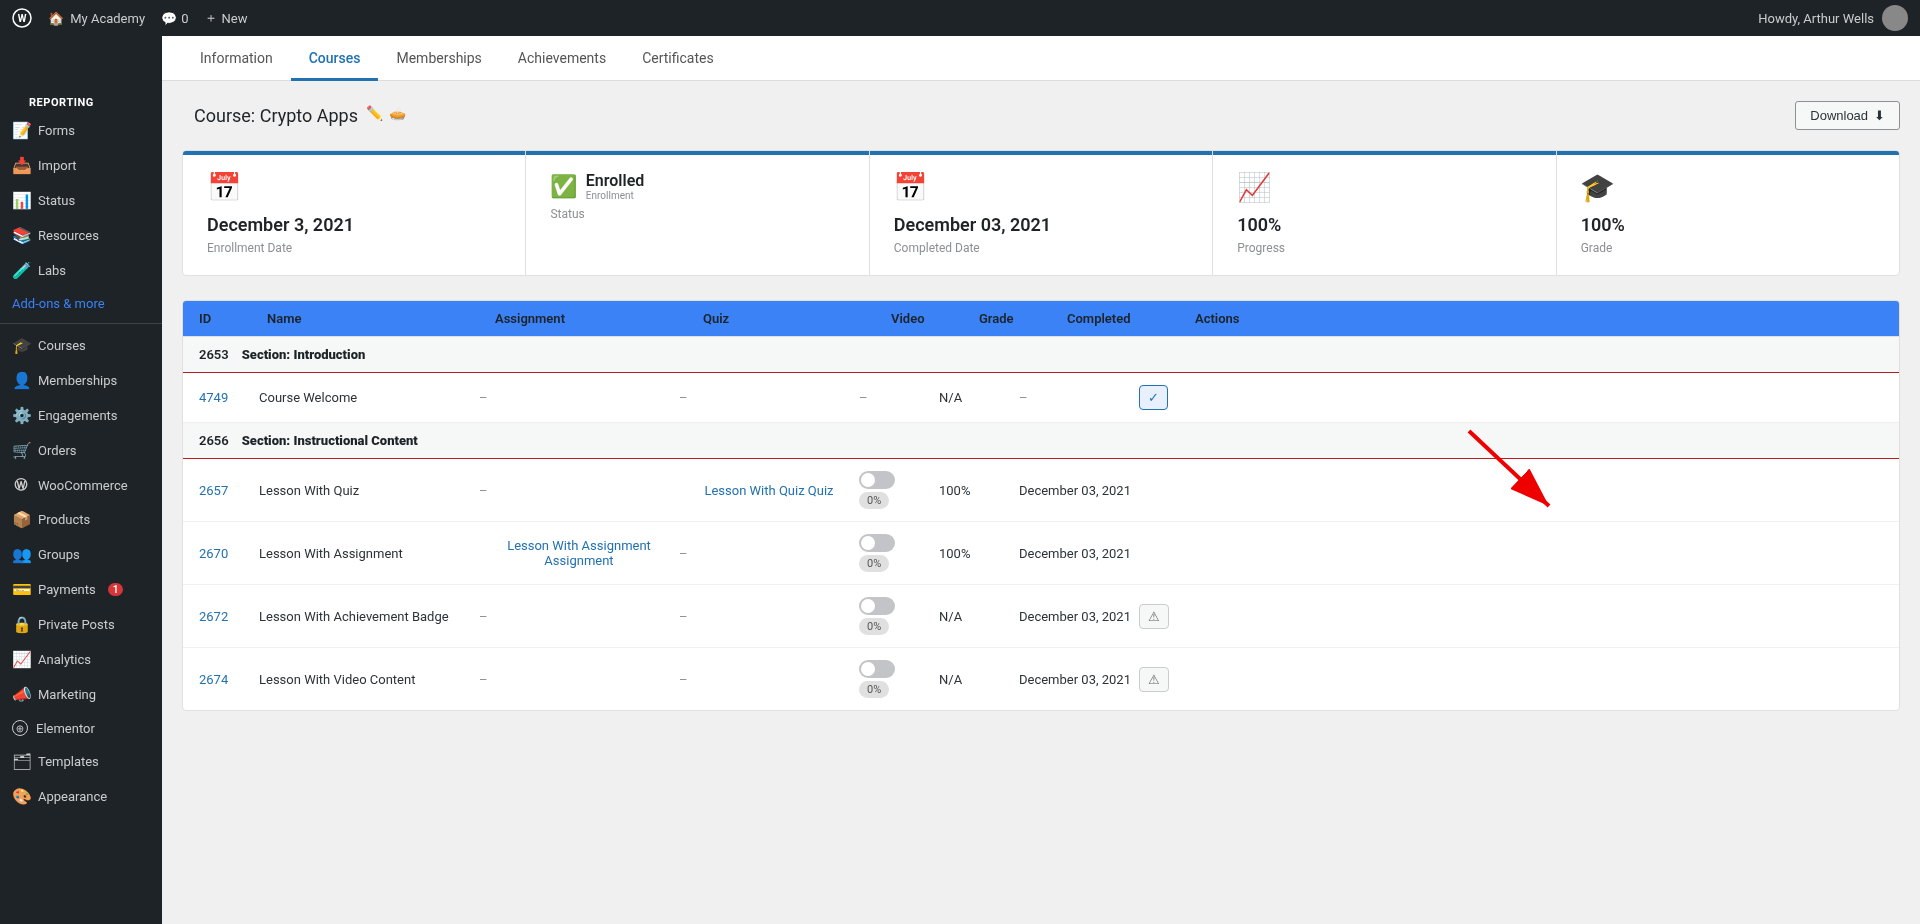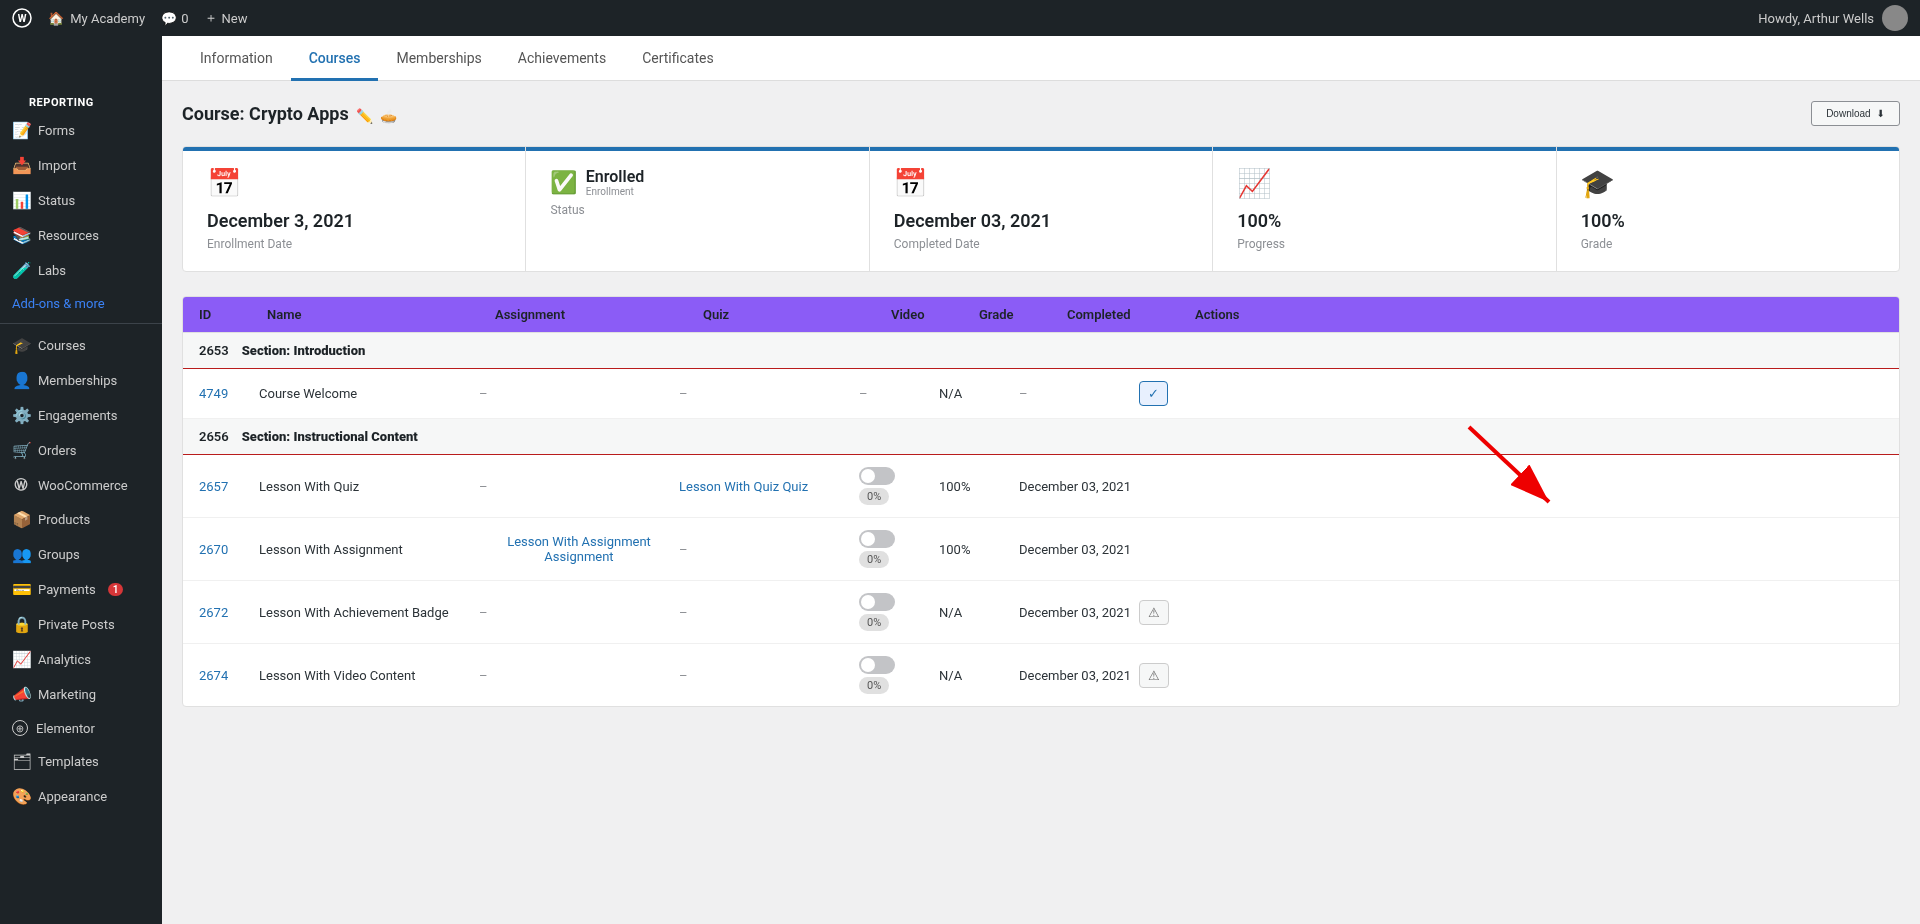--- a/index.html
+++ b/index.html
@@ -103,30 +103,30 @@
     
     .main-content { padding: 20px; flex: 1; }
 
     
     .course-header {
       display: flex;
       align-items: center;
       justify-content: space-between;
       margin-bottom: 20px;
     }
-    .course-title { font-size: 18px; font-weight: 700; color: #1d2327; display: flex; align-items: flex-end; gap: 8px; }
+    .course-title { font-size: 18px; font-weight: 400; color: #1d2327; display: flex; align-items: flex-start; gap: 8px; margin-left: 12px; }
     .course-title-icons { display: flex; gap: 6px; align-items: center; }
     .download-btn {
       background: #f6f7f7;
       border: 1px solid #8c8f94;
       color: #2c3338;
       padding: 6px 14px;
       border-radius: 3px;
       cursor: pointer;
-      font-size: 10px;
+      font-size: 13px;
       display: flex;
       align-items: center;
       gap: 6px;
     }
 
     
     .stats-row {
       display: flex;
       gap: 0;
       margin-bottom: 24px;
@@ -161,21 +161,21 @@
     
     .data-table {
       background: #fff;
       border: 1px solid #e0e0e0;
       border-radius: 4px;
       overflow: hidden;
     }
     .table-header-row {
       display: grid;
       grid-template-columns: 60px 220px 200px 180px 80px 80px 120px 100px;
-      background: #8b5cf6;
+      background: #3b82f6;
       border-bottom: 1px solid #e0e0e0;
       padding: 10px 16px;
       font-weight: 600;
       font-size: 13px;
       color: #1d2327;
       gap: 8px;
     }
     .table-row {
       display: grid;
       grid-template-columns: 60px 220px 200px 180px 80px 80px 120px 100px;
@@ -460,21 +460,21 @@
           <span>2656</span>
           &nbsp;&nbsp;
           <strong>Section: Instructional Content</strong>
         </div>
 
         <div class="table-row">
           <div><a class="link-blue">2657</a></div>
           <div>Lesson With Quiz</div>
           <div><span class="dash">–</span></div>
           <div>
-            <a class="link-blue" style="text-align:left;display:block;">Lesson With Quiz Quiz</a>
+            <a class="link-blue" style="text-align:center;display:block;">Lesson With Quiz Quiz</a>
           </div>
           <div>
             <span class="toggle"></span>
             <br><span class="badge-pct">0%</span>
           </div>
           <div>100%</div>
           <div>December 03, 2021</div>
           <div></div>
         </div>
 

